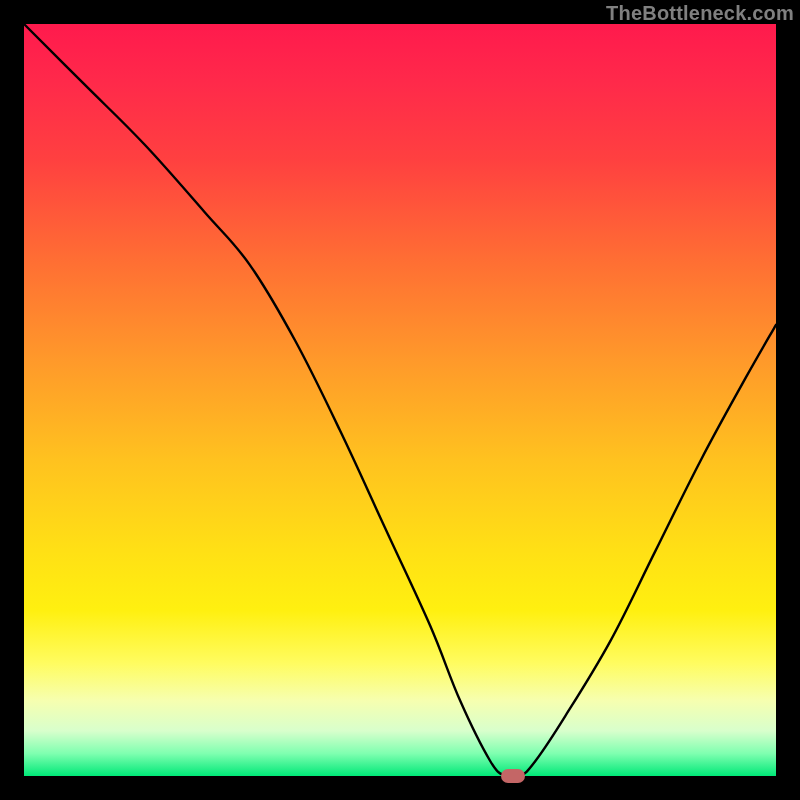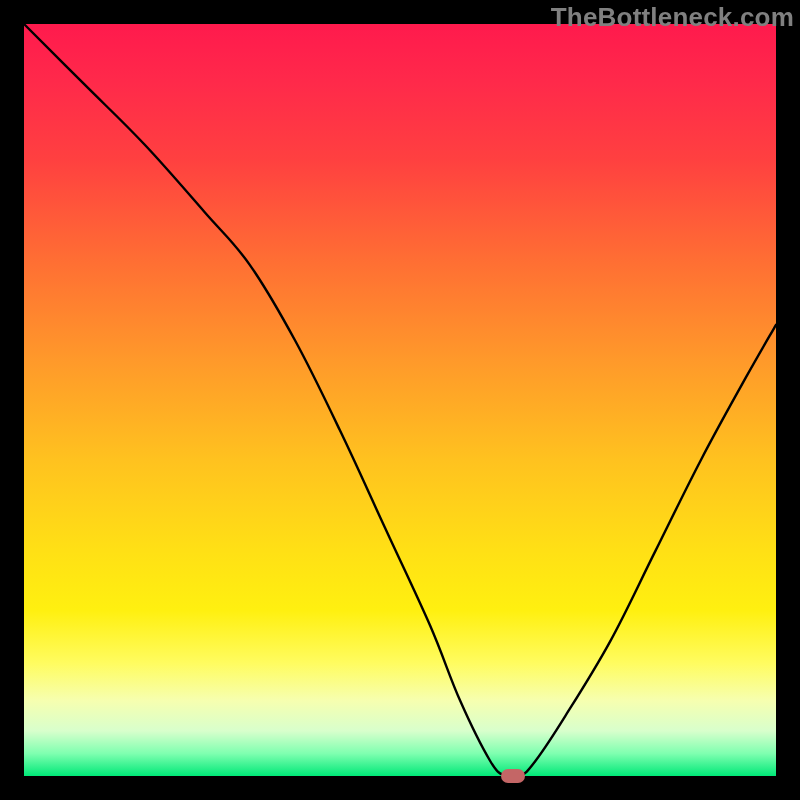--- a/index.html
+++ b/index.html
@@ -52,21 +52,21 @@
     height: 14px;
     border-radius: 7px;
     background: #c46666;
     transform: translate(-50%, -50%);
   }
   .watermark {
     position: absolute;
     top: 2px;
     right: 6px;
     font-family: Arial, Helvetica, sans-serif;
-    font-size: 26px;
+    font-size: 20px;
     font-weight: 600;
     color: #808080;
     letter-spacing: 0.2px;
     user-select: none;
   }
 </style>
 </head>
 <body>
 
 <div class="frame">

